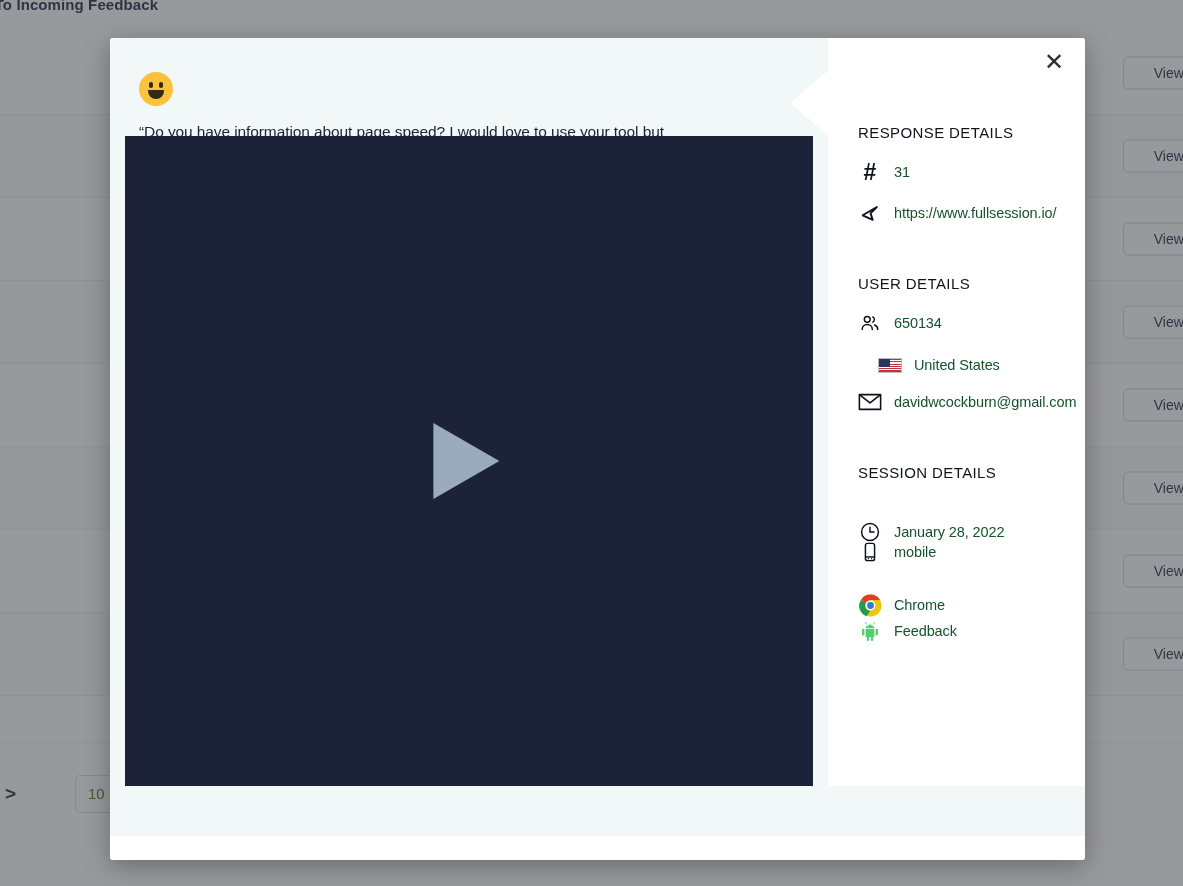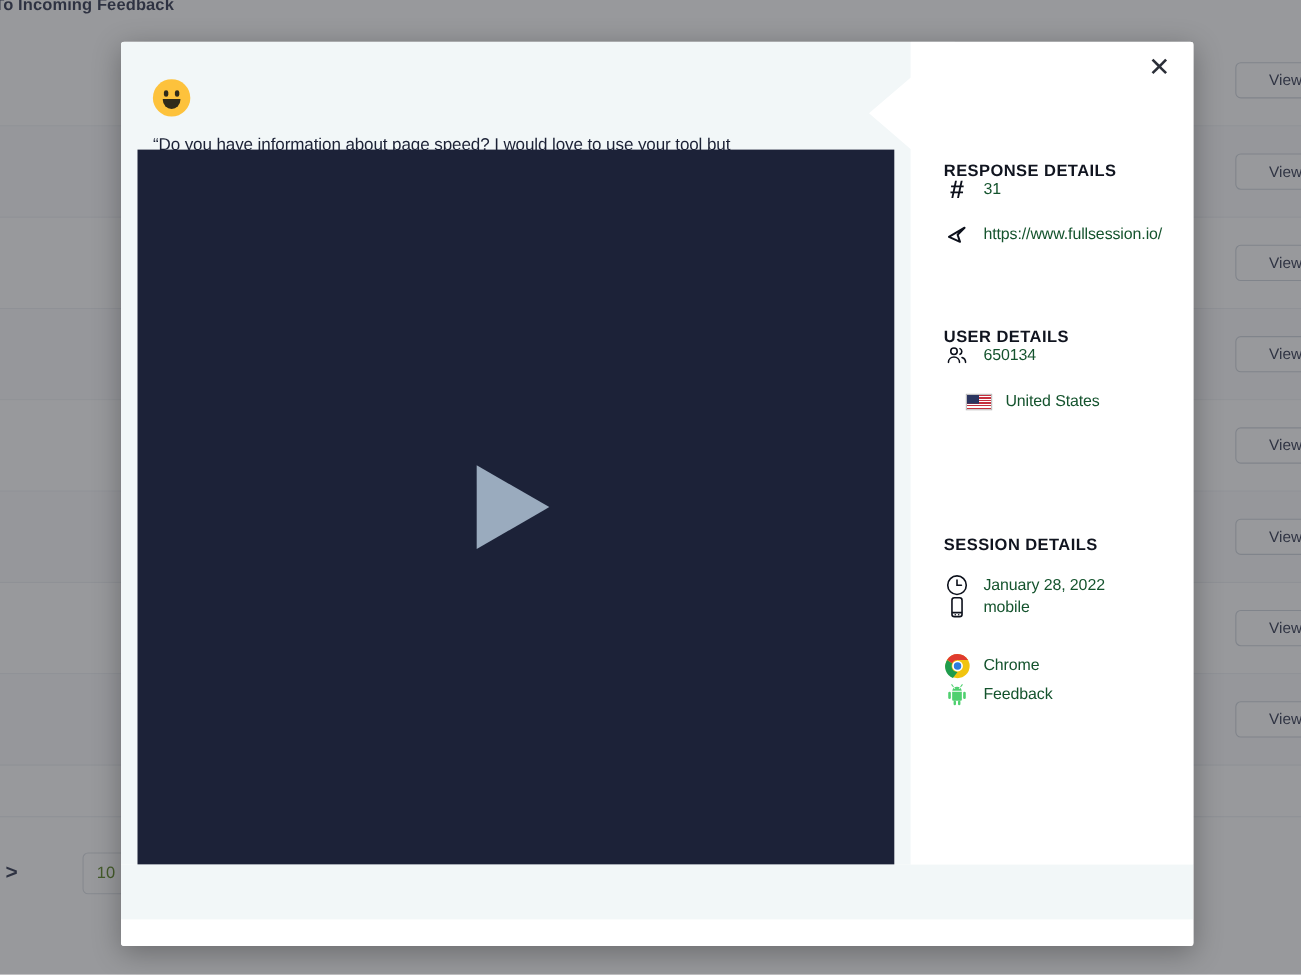--- a/index.html
+++ b/index.html
@@ -194,25 +194,24 @@
     text-align: center;
     font-size: 24px;
     color: #2b2f38;
     cursor: pointer;
     font-family: "Liberation Sans", sans-serif;
   }
   .section-head {
     position: absolute;
     left: 30px;
     font-size: 15px;
-    font-weight: bold;
+    font-weight: normal;
     letter-spacing: .4px;
     color: #10141f;
     white-space: nowrap;
-    margin-top: 23px;
   }
   .detail-row {
     position: absolute;
     left: 30px;
     display: flex;
     align-items: center;
     gap: 12px;
     white-space: nowrap;
   }
   .detail-row .ico {
@@ -368,20 +367,29 @@
     <div class="detail-row" style="top:315px;margin-left:20px;">
       <span class="ico">
         <span class="flag">
             <span class="stripes"></span>
             <span class="canton"></span>
           </span>
       </span>
       <span class="txt">United States</span>
     </div>
 
+    <div class="detail-row" style="top:352px;">
+      <span class="ico">
+        <svg width="24" height="22" viewBox="0 0 26 22" fill="none" stroke="#0d111c" stroke-width="1.7" stroke-linejoin="round">
+          <rect x="1.5" y="3" width="23" height="16"></rect>
+          <path d="M1.5 3 L13 12 L24.5 3"></path>
+        </svg>
+      </span>
+      <span class="txt">davidwcockburn@gmail.com</span>
+    </div>
 
     <div class="section-head" style="top:426px;">SESSION DETAILS</div>
 
     <div class="detail-row" style="top:446px;margin-top:36px;">
       <span class="ico">
         <svg width="22" height="22" viewBox="0 0 24 24" fill="none" stroke="#0d111c" stroke-width="1.6" stroke-linecap="round">
           <circle cx="12" cy="12" r="9.2"></circle>
           <path d="M12 6.8 V12 H16.4"></path>
         </svg>
       </span>

